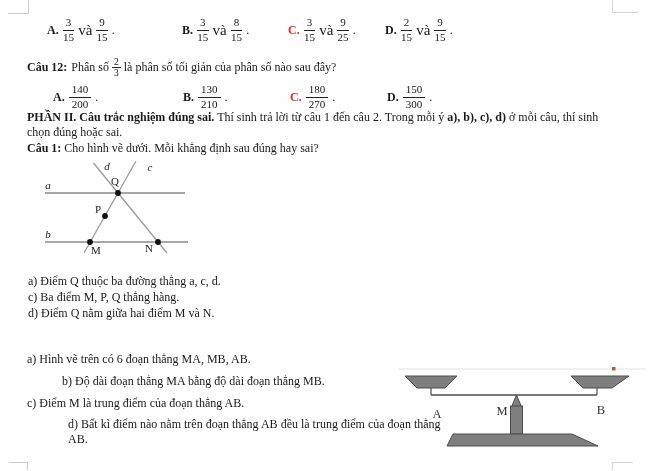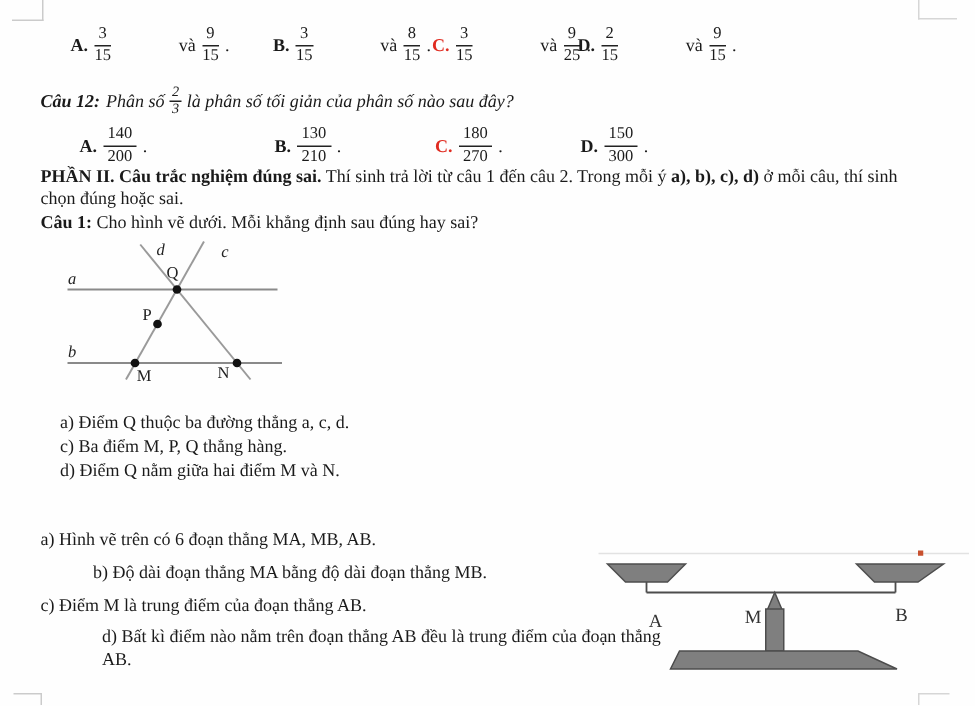--- a/index.html
+++ b/index.html
@@ -14,21 +14,21 @@
   .mark.tr { left:612px; top:0;     width:26px; height:13px; border-left:1px solid #d6d6d6;  border-bottom:1px solid #d6d6d6; }
   .mark.bl { left:9px;  top:462px;  width:19px; height:8px;  border-right:1px solid #cbcbcb; border-top:1px solid #cbcbcb; }
   .mark.br { left:612px; top:462px; width:21px; height:8px;  border-left:1px solid #d6d6d6;  border-top:1px solid #d6d6d6; }
   
   .opt-row { position:absolute; left:0; top:0; width:650px; }
   .option { position:absolute; display:flex; align-items:center; gap:4px; height:32px; }
   .opt-label { font-weight:bold; font-size:12px; }
   .frac { display:inline-block; text-align:center; font-size:11px; line-height:1.05; }
   .frac .num { display:block; border-bottom:1px solid #222; padding:0 3px 1px; }
   .frac .den { display:block; padding-top:1px;text-align:center; }
-  .conj { font-size:12px;margin-left:41px; }
+  .conj { font-size:15px; }
   .tail { font-size:12px; align-self:center; }
   
   .para { position:absolute; font-size:12px; line-height:15px; }
   .nowrap { white-space:nowrap; }
   .q-label { font-weight:bold; }
   .stmt-list div { line-height:16px; }
   .inline-frac { display:inline-block; text-align:center; font-size:9.5px; line-height:1.1; vertical-align:middle; margin:0 3px; }
   .inline-frac .num { display:block; border-bottom:1px solid #222; padding:0 2px; }
   .inline-frac .den { display:block; }
   .fig { position:absolute; }
@@ -92,21 +92,21 @@
         </span>
       <span class="conj">và</span>
       <span class="frac">
           <span class="num">9</span>
           <span class="den">15</span>
         </span>
       <span class="tail">.</span>
     </div>
   </div>
 
-  <div class="para" style="left:27px; top:57px; display:flex; align-items:center; white-space:nowrap;font-style:italic;">
+  <div class="para" style="left:27px; top:57px; display:flex; align-items:center; white-space:nowrap;">
     <b class="q-label">Câu 12:</b>
     <span style="margin-left:4px;">Phân số</span>
     <span class="inline-frac">
         <span class="num">2</span>
         <span class="den">3</span>
       </span>
     <span>là phân số tối giản của phân số nào sau đây?</span>
   </div>
 
   <div class="opt-row" style="top:81px;">
@@ -172,21 +172,21 @@
     <text x="18" y="82" font-size="11" font-style="italic" fill="#222" text-anchor="middle">b</text>
     <text x="77" y="14" font-size="11" font-style="italic" fill="#222" text-anchor="middle">d</text>
     <text x="120" y="15" font-size="11" font-style="italic" fill="#222" text-anchor="middle">c</text>
 
     <text x="85" y="29" font-size="11" fill="#222" text-anchor="middle">Q</text>
     <text x="68" y="57" font-size="11" fill="#222" text-anchor="middle">P</text>
     <text x="66" y="98" font-size="11" fill="#222" text-anchor="middle">M</text>
     <text x="119" y="96" font-size="11" fill="#222" text-anchor="middle">N</text>
   </svg>
 
-  <div class="para stmt-list" style="left:40px; top:273px;">
+  <div class="para stmt-list" style="left:28px; top:273px;">
     <div>a) Điểm Q thuộc ba đường thẳng a, c, d.</div>
     <div>c) Ba điểm M, P, Q thẳng hàng.</div>
     <div>d) Điểm Q nằm giữa hai điểm M và N.</div>
   </div>
 
 
   <div class="para" style="left:27px; top:352px; width:380px;">a) Hình vẽ trên có 6 đoạn thẳng MA, MB, AB.</div>
   <div class="para" style="left:27px; top:374px; width:380px;padding-left:35px;">b) Độ dài đoạn thẳng MA bằng độ dài đoạn thẳng MB.</div>
   <div class="para" style="left:27px; top:396px; width:380px;">c) Điểm M là trung điểm của đoạn thẳng AB.</div>
   <div class="para" style="left:27px; top:417px; width:378px;margin-left:41px;">d) Bất kì điểm nào nằm trên đoạn thẳng AB đều là trung điểm của đoạn thẳng AB.</div>

